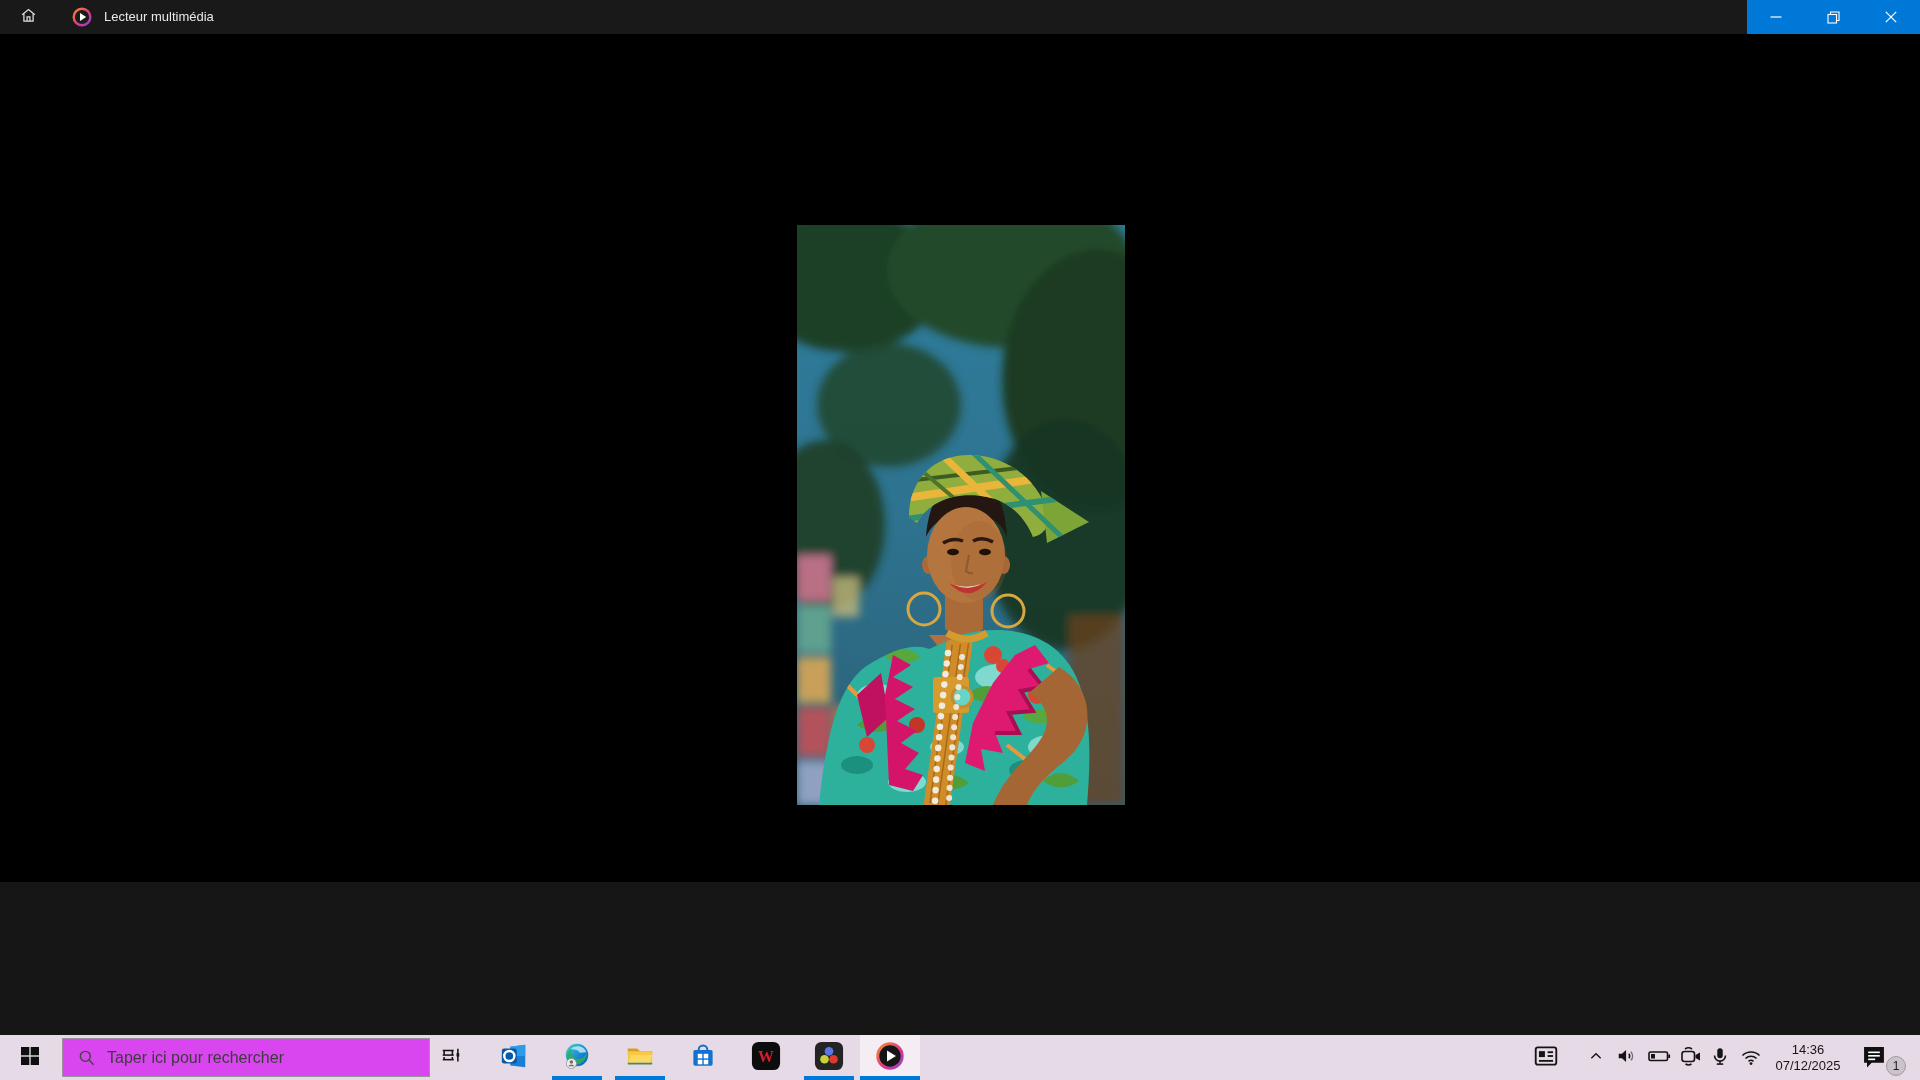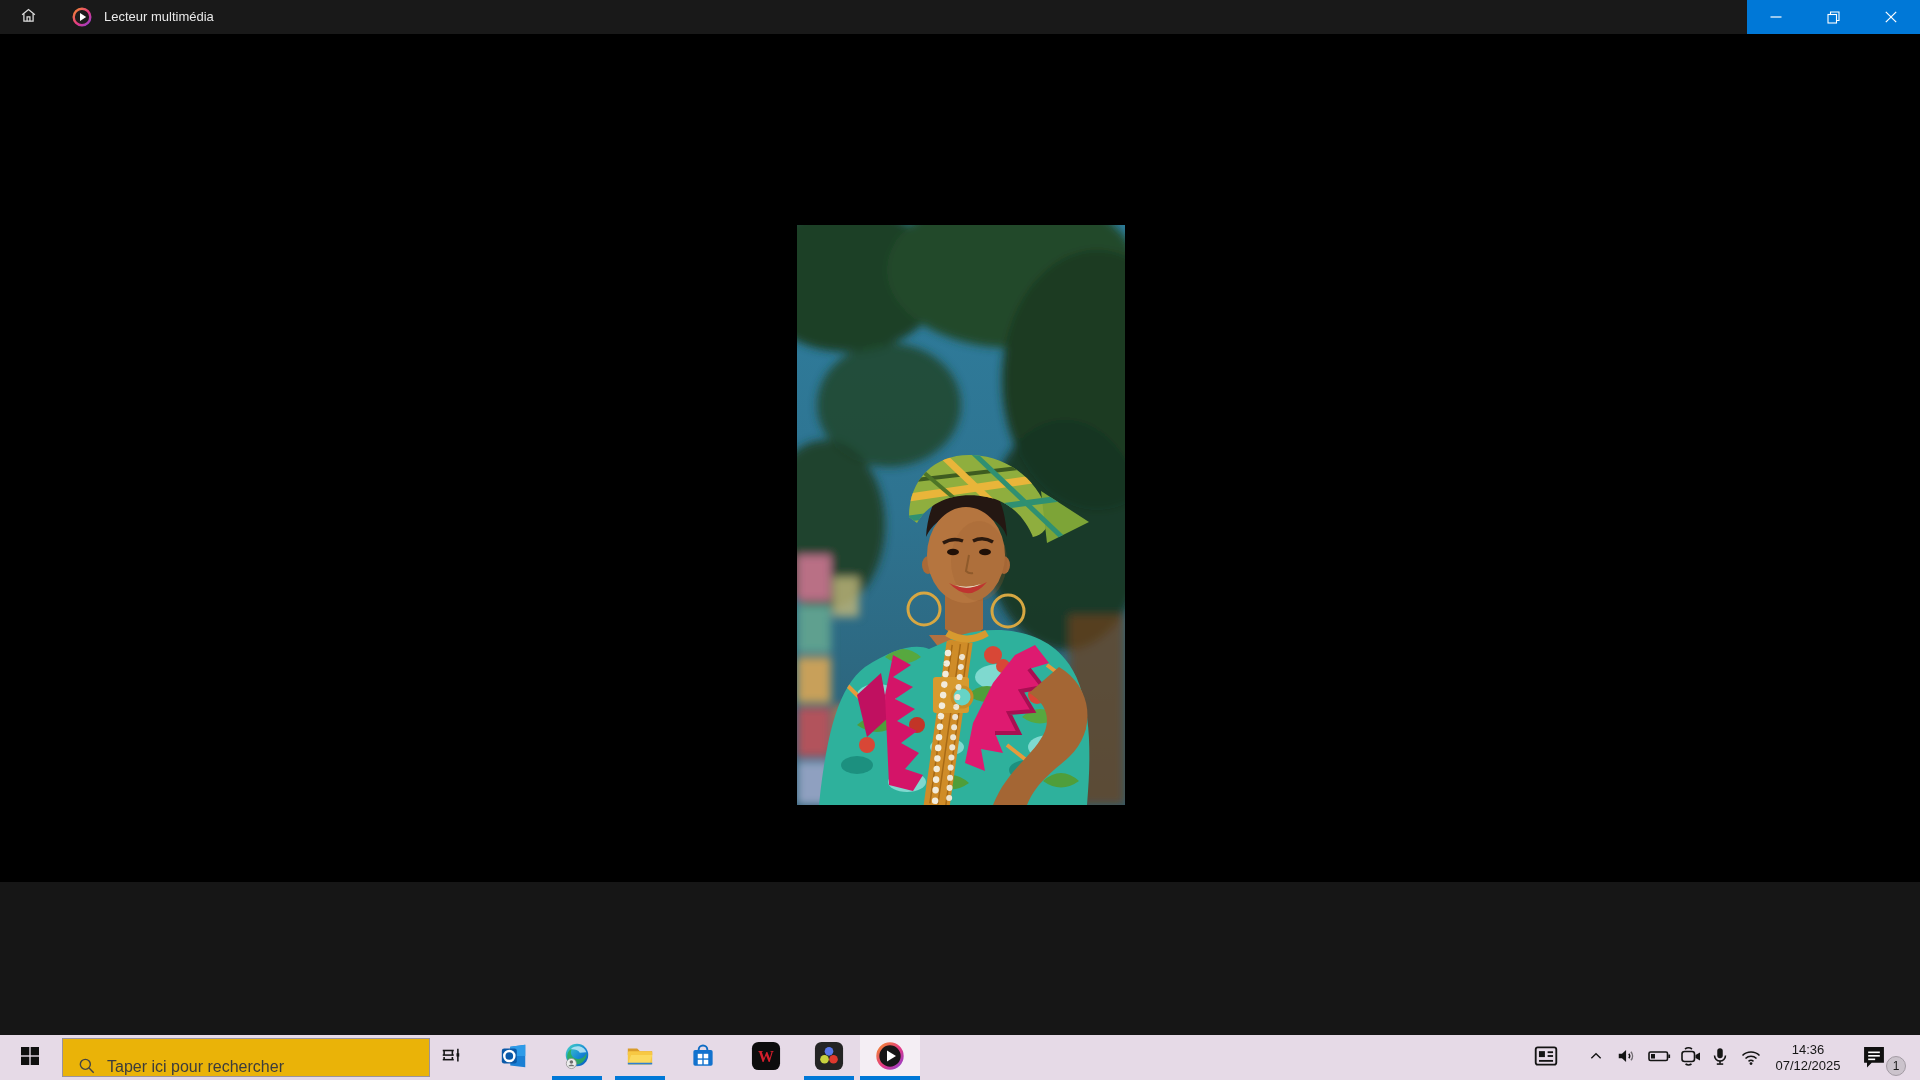--- a/index.html
+++ b/index.html
@@ -17,21 +17,21 @@
   
   .stage { position:absolute; top:34px; left:0; width:1920px; height:848px; background:#000; }
   .photo { position:absolute; left:797px; top:191px; width:328px; height:580px; }
 
   
   .controlbar { position:absolute; top:882px; left:0; width:1920px; height:153px; background:#161616; }
 
   
   .taskbar { position:absolute; top:1035px; left:0; width:1920px; height:45px; background:#e6dae7; }
   .start-btn { position:absolute; left:8px; top:0; width:44px; height:45px; display:flex; align-items:center; justify-content:center; background:transparent; border:none; }
-  .search-box { position:absolute; left:62px; top:3px; width:368px; height:39px; background:#eab308; border:1px solid #9b939c; display:flex; align-items:flex-end; }
+  .search-box { position:absolute; left:62px; top:3px; width:368px; height:39px; background:#d946ef; border:1px solid #9b939c; display:flex; align-items:center; }
   .search-box svg { margin:0 10px 0 14px; flex:none; }
   .search-box input { border:none; outline:none; font-size:16px; color:#222; width:300px; font-family:"Liberation Sans",sans-serif; background:transparent; }
   .search-box input::placeholder { color:#3c3c3c; opacity:1; }
   .apps { position:absolute; left:419px; top:0; height:45px; display:flex; }
   .app-btn { position:relative; width:63px; height:45px; display:flex; align-items:center; justify-content:center; background:transparent; border:none; }
   .app-btn.active { width:60px; background:#f4eef4; }
   .app-btn .runline { position:absolute; bottom:0; left:50%; transform:translateX(-50%); width:50px; height:4px; background:#0078d7; }
   .app-btn.active .runline { width:100%; }
   .tray-btn { position:absolute; top:0; height:45px; display:flex; align-items:center; justify-content:center; background:transparent; border:none; }
   .clock { position:absolute; left:1762px; top:0; width:92px; height:45px; display:flex; flex-direction:column; justify-content:center; font-size:13px; color:#161616; line-height:16px; background:transparent; border:none; font-family:"Liberation Sans",sans-serif; }

